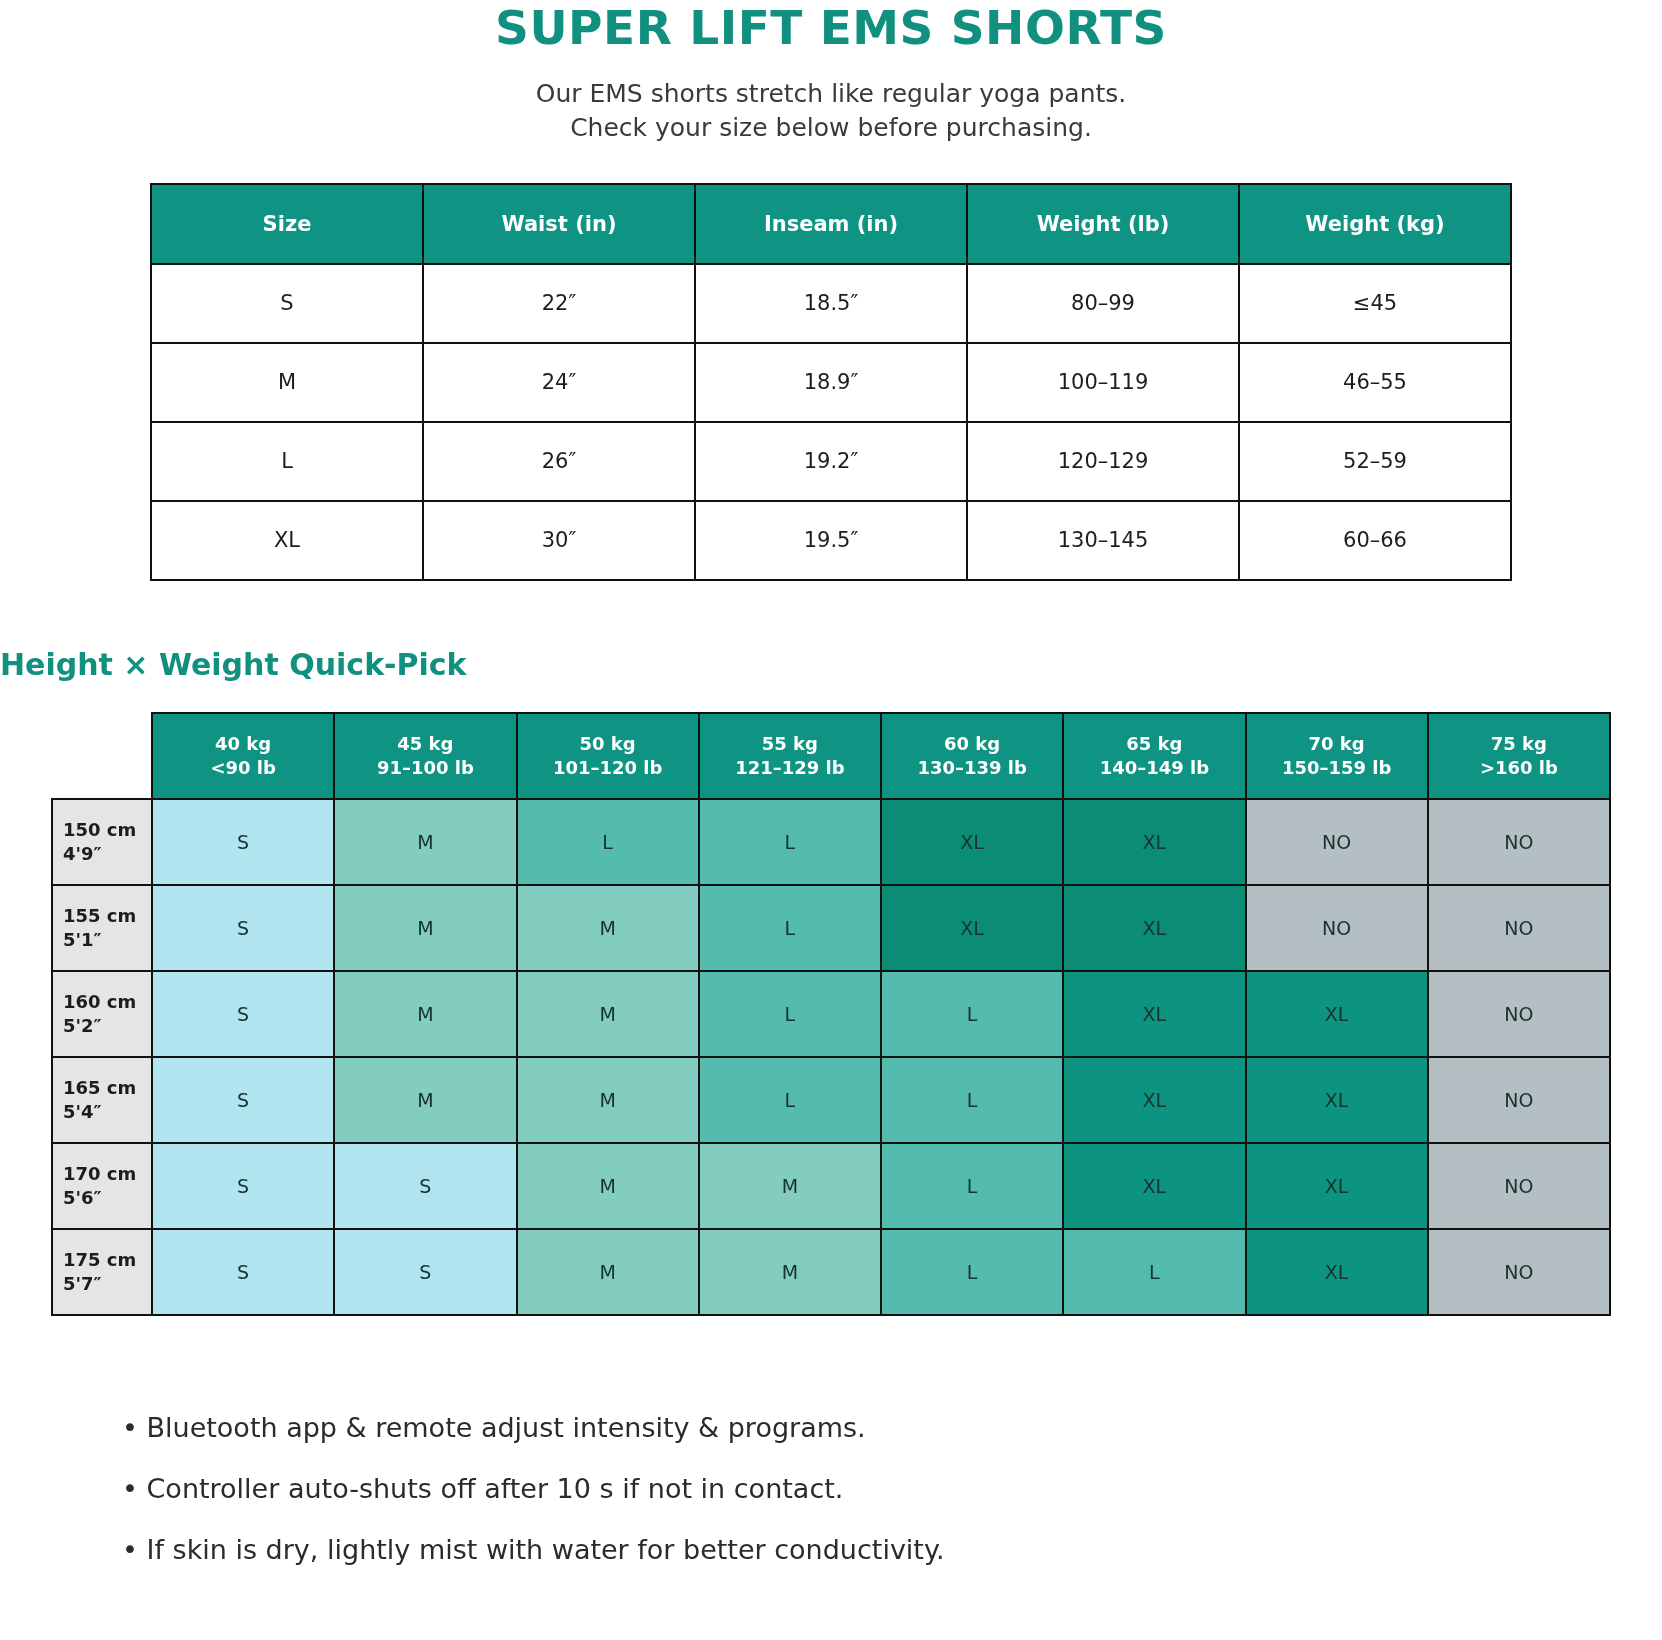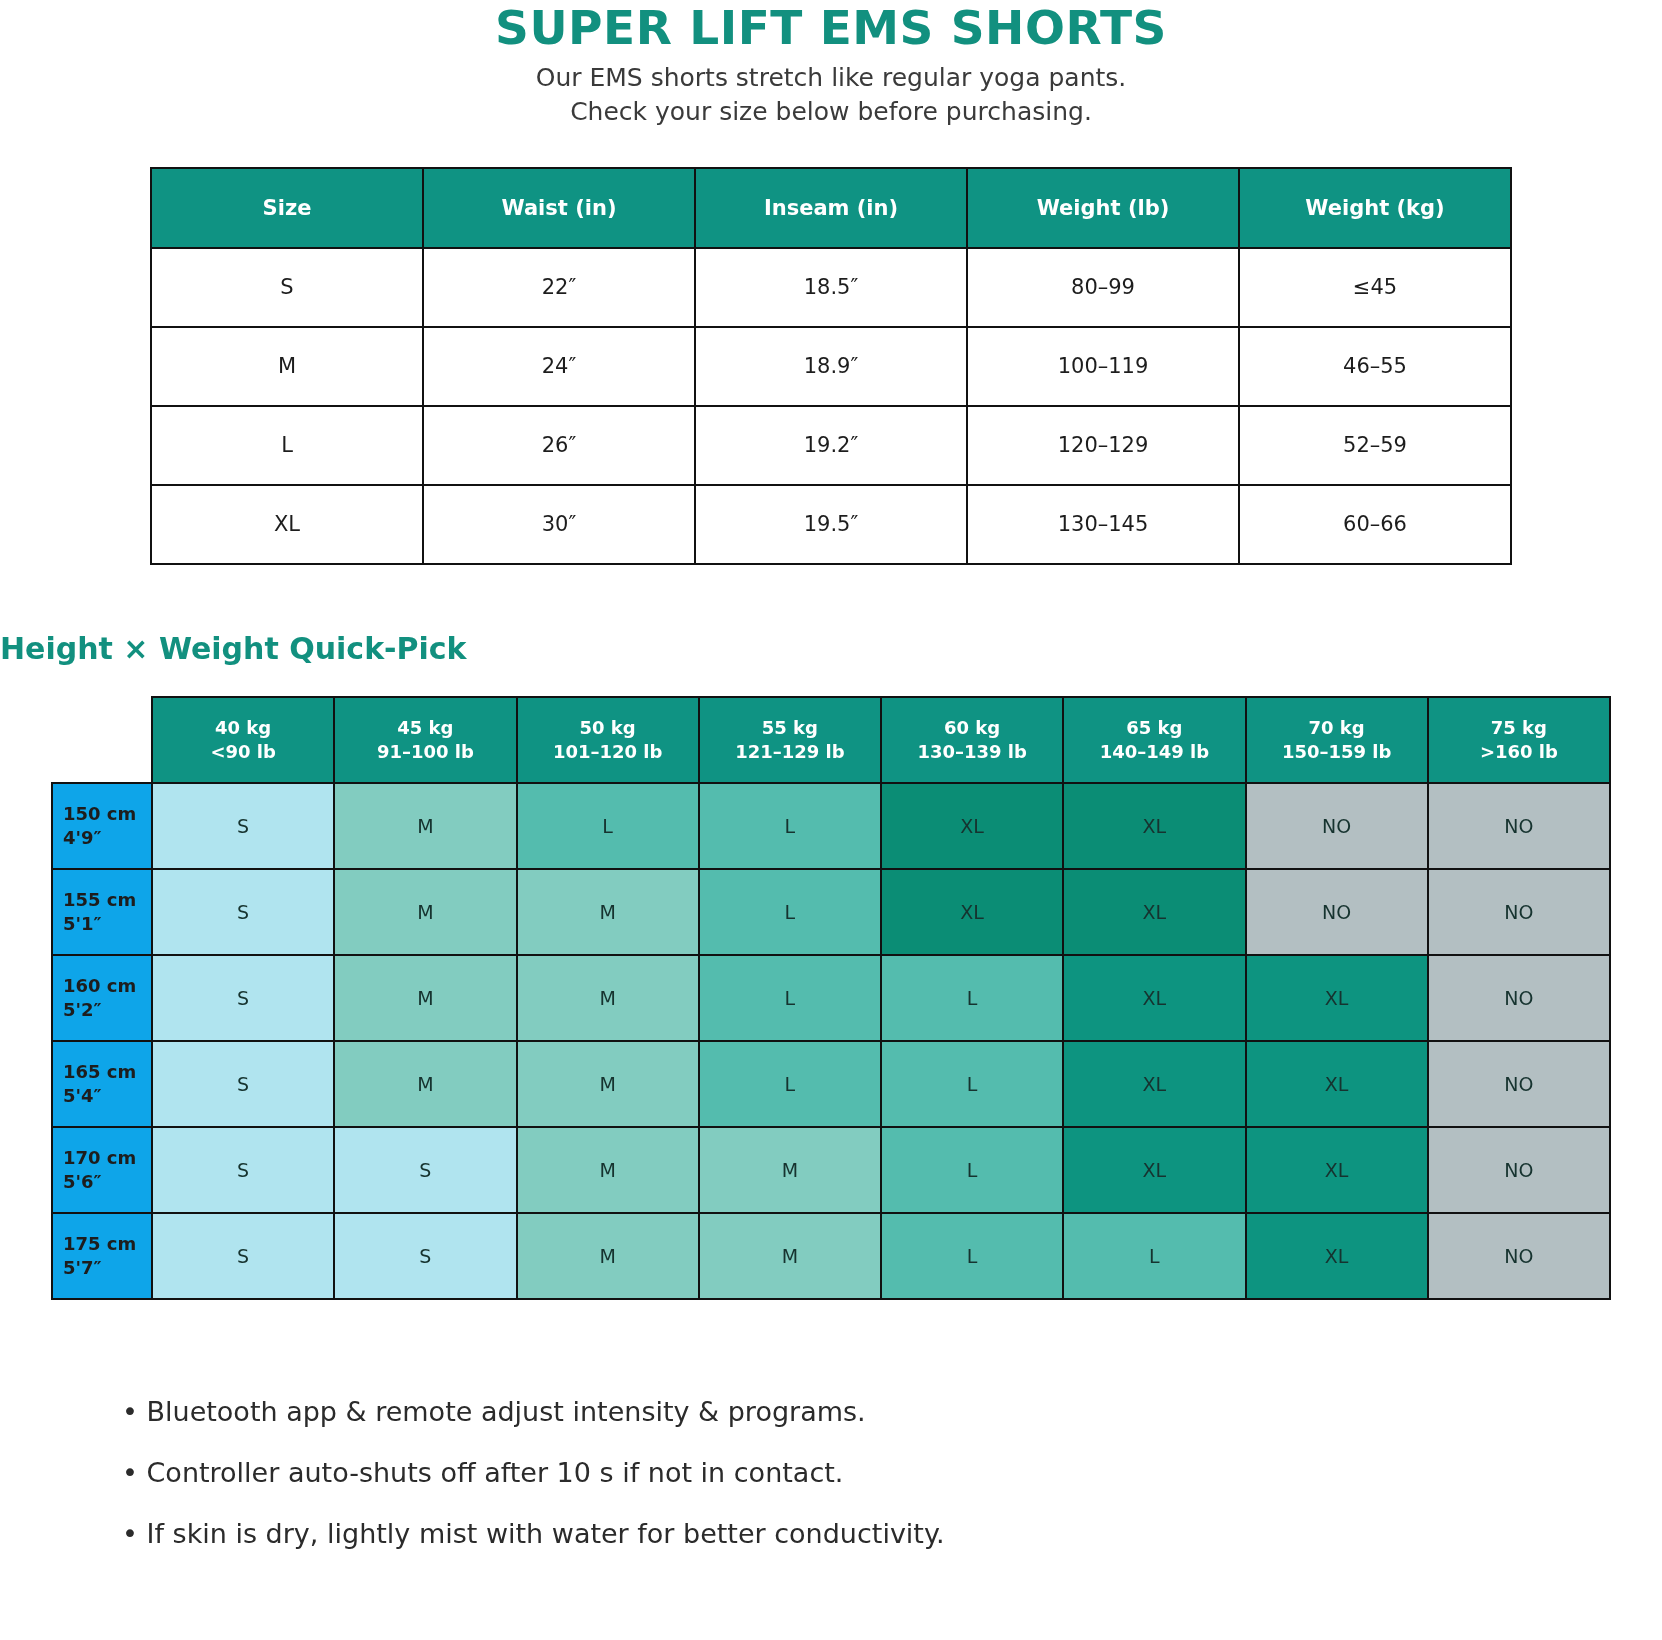--- a/index.html
+++ b/index.html
@@ -26,21 +26,21 @@
     color: #12907f;
     font-size: 47px;
     font-weight: bold;
     letter-spacing: 0.5px;
   }
   .subtitle {
     text-align: center;
     font-size: 25px;
     color: #3a3a3a;
     line-height: 1.35;
-    margin-top: 6px;
+    margin-top: 22px;
   }
   .subtitle div { white-space: pre; }
 
   
   .size-table-wrap {
     margin: 0 auto;
     width: 1362px;
     margin-top: 38px;
   }
   table.size-table {
@@ -94,21 +94,21 @@
     color: #ffffff;
     font-size: 18px;
     font-weight: bold;
     border: 2px solid #111111;
     height: 82px;
     line-height: 1.3;
     text-align: center;
   }
   table.qp-table th.rowhead {
     border: 2px solid #111111;
-    background: #0ea5e9;
+    background: #e5e5e5;
     font-size: 18px;
     font-weight: bold;
     color: #1d1d1d;
     height: 82px;
     line-height: 1.3;
     text-align: left;
     padding-left: 10px;
   }
   table.qp-table td.cell {
     border: 2px solid #111111;

